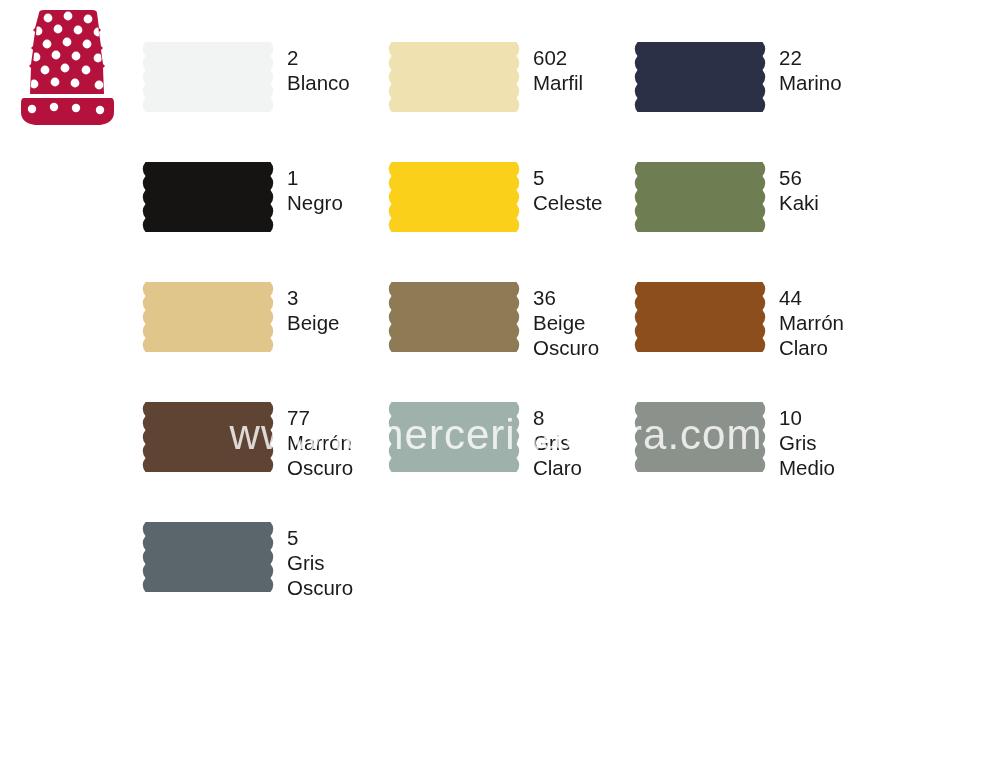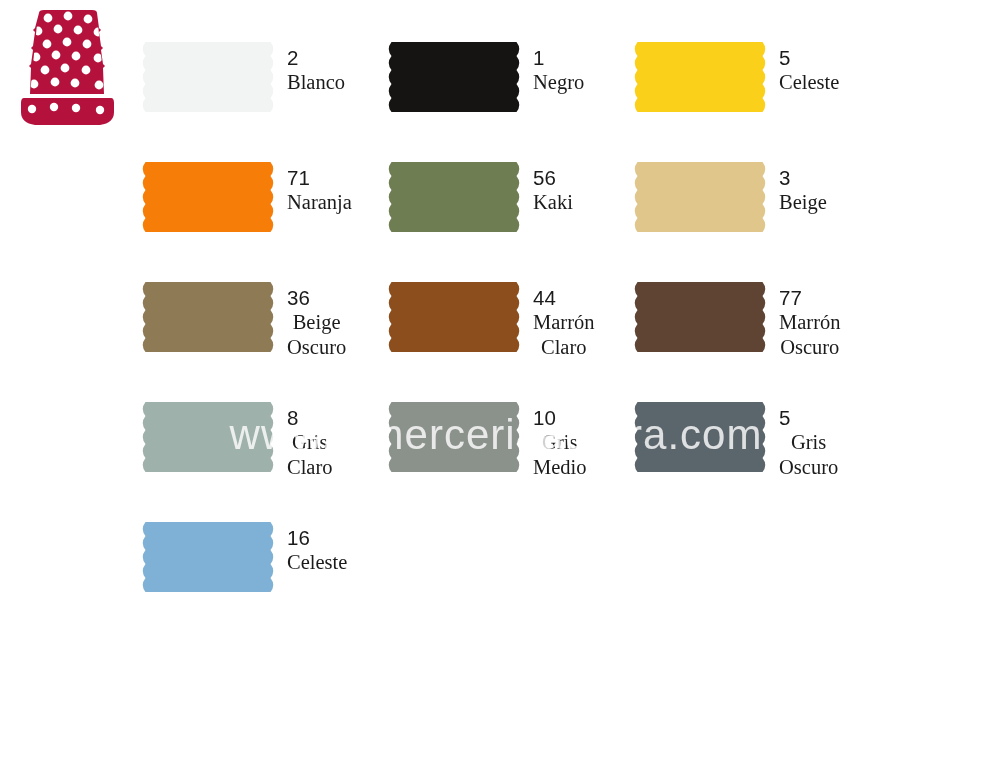--- a/index.html
+++ b/index.html
@@ -79,23 +79,22 @@
     line-height: 25px;
     color: #1b1b1b;
     font-family: "Liberation Sans", sans-serif;
   }
   .label .code {
     display: block;
     text-align: left;
   }
   .label .name {
     display: block;
-    text-align: center;
+    text-align: left;
     white-space: pre-line;
-    font-family: Liberation Serif, serif;
   }
 </style>
 </head>
 <body>
 
 <div id="logo">
   <svg viewBox="0 0 118 122" width="118" height="122">
     <defs>
       <clipPath id="thimbleClip">
         <path d="M30 8 Q30 4 35 4 L84 4 Q89 4 89 8
@@ -165,48 +164,59 @@
         </svg>
       </div>
       <div class="label">
         <span class="code">2</span>
         <span class="name">Blanco</span>
       </div>
     </div>
     <div class="cell">
       <div class="swatch-wrap">
         <svg viewBox="0 0 136 70">
+          <path d="M 5.5 0 L 130.5 0 Q 136 7 130.5 14 Q 136 21 130.5 28 Q 136 35 130.5 42 Q 136 49 130.5 56 Q 136 63 130.5 70 L 5.5 70 Q 0 63 5.5 56 Q 0 49 5.5 42 Q 0 35 5.5 28 Q 0 21 5.5 14 Q 0 7 5.5 0 Z" fill="#f0e2b0"></path>
+        </svg>
+      </div>
+      <div class="label">
+        <span class="code">602</span>
+        <span class="name">Marfil</span>
+      </div>
+    </div>
+    <div class="cell">
+      <div class="swatch-wrap">
+        <svg viewBox="0 0 136 70">
+          <path d="M 5.5 0 L 130.5 0 Q 136 7 130.5 14 Q 136 21 130.5 28 Q 136 35 130.5 42 Q 136 49 130.5 56 Q 136 63 130.5 70 L 5.5 70 Q 0 63 5.5 56 Q 0 49 5.5 42 Q 0 35 5.5 28 Q 0 21 5.5 14 Q 0 7 5.5 0 Z" fill="#2b3047"></path>
+        </svg>
+      </div>
+      <div class="label">
+        <span class="code">22</span>
+        <span class="name">Marino</span>
+      </div>
+    </div>
+    <div class="cell">
+      <div class="swatch-wrap">
+        <svg viewBox="0 0 136 70">
           <path d="M 5.5 0 L 130.5 0 Q 136 7 130.5 14 Q 136 21 130.5 28 Q 136 35 130.5 42 Q 136 49 130.5 56 Q 136 63 130.5 70 L 5.5 70 Q 0 63 5.5 56 Q 0 49 5.5 42 Q 0 35 5.5 28 Q 0 21 5.5 14 Q 0 7 5.5 0 Z" fill="#161412"></path>
         </svg>
       </div>
       <div class="label">
         <span class="code">1</span>
         <span class="name">Negro</span>
       </div>
     </div>
     <div class="cell">
       <div class="swatch-wrap">
         <svg viewBox="0 0 136 70">
           <path d="M 5.5 0 L 130.5 0 Q 136 7 130.5 14 Q 136 21 130.5 28 Q 136 35 130.5 42 Q 136 49 130.5 56 Q 136 63 130.5 70 L 5.5 70 Q 0 63 5.5 56 Q 0 49 5.5 42 Q 0 35 5.5 28 Q 0 21 5.5 14 Q 0 7 5.5 0 Z" fill="#fbd01b"></path>
         </svg>
       </div>
       <div class="label">
         <span class="code">5</span>
         <span class="name">Celeste</span>
-      </div>
-    </div>
-    <div class="cell">
-      <div class="swatch-wrap">
-        <svg viewBox="0 0 136 70">
-          <path d="M 5.5 0 L 130.5 0 Q 136 7 130.5 14 Q 136 21 130.5 28 Q 136 35 130.5 42 Q 136 49 130.5 56 Q 136 63 130.5 70 L 5.5 70 Q 0 63 5.5 56 Q 0 49 5.5 42 Q 0 35 5.5 28 Q 0 21 5.5 14 Q 0 7 5.5 0 Z" fill="#f77d09"></path>
-        </svg>
-      </div>
-      <div class="label">
-        <span class="code">71</span>
-        <span class="name">Naranja</span>
       </div>
     </div>
     <div class="cell">
       <div class="swatch-wrap">
         <svg viewBox="0 0 136 70">
           <path d="M 5.5 0 L 130.5 0 Q 136 7 130.5 14 Q 136 21 130.5 28 Q 136 35 130.5 42 Q 136 49 130.5 56 Q 136 63 130.5 70 L 5.5 70 Q 0 63 5.5 56 Q 0 49 5.5 42 Q 0 35 5.5 28 Q 0 21 5.5 14 Q 0 7 5.5 0 Z" fill="#6f7d52"></path>
         </svg>
       </div>
       <div class="label">
         <span class="code">56</span>
@@ -289,24 +299,13 @@
         <svg viewBox="0 0 136 70">
           <path d="M 5.5 0 L 130.5 0 Q 136 7 130.5 14 Q 136 21 130.5 28 Q 136 35 130.5 42 Q 136 49 130.5 56 Q 136 63 130.5 70 L 5.5 70 Q 0 63 5.5 56 Q 0 49 5.5 42 Q 0 35 5.5 28 Q 0 21 5.5 14 Q 0 7 5.5 0 Z" fill="#5b666c"></path>
         </svg>
       </div>
       <div class="label">
         <span class="code">5</span>
         <span class="name">Gris
 Oscuro</span>
       </div>
     </div>
-    <div class="cell">
-      <div class="swatch-wrap">
-        <svg viewBox="0 0 136 70">
-          <path d="M 5.5 0 L 130.5 0 Q 136 7 130.5 14 Q 136 21 130.5 28 Q 136 35 130.5 42 Q 136 49 130.5 56 Q 136 63 130.5 70 L 5.5 70 Q 0 63 5.5 56 Q 0 49 5.5 42 Q 0 35 5.5 28 Q 0 21 5.5 14 Q 0 7 5.5 0 Z" fill="#7eb1d5"></path>
-        </svg>
-      </div>
-      <div class="label">
-        <span class="code">16</span>
-        <span class="name">Celeste</span>
-      </div>
-    </div>
   </div>
 
 </body></html>

